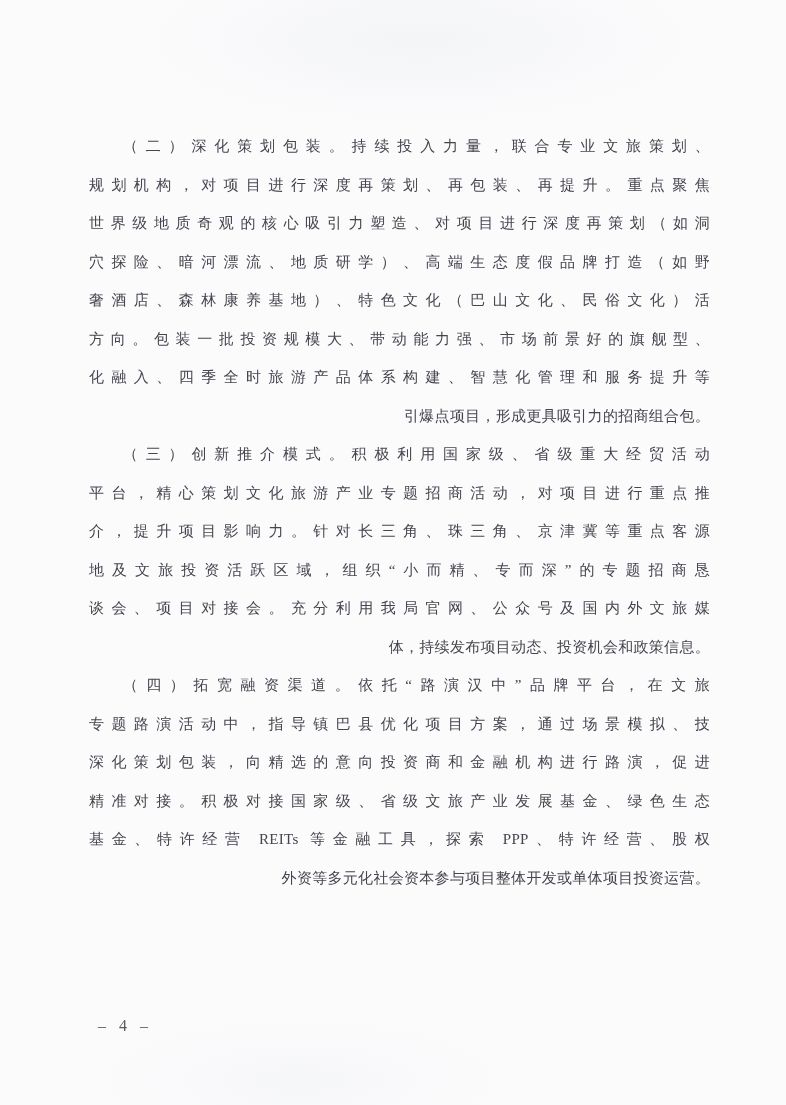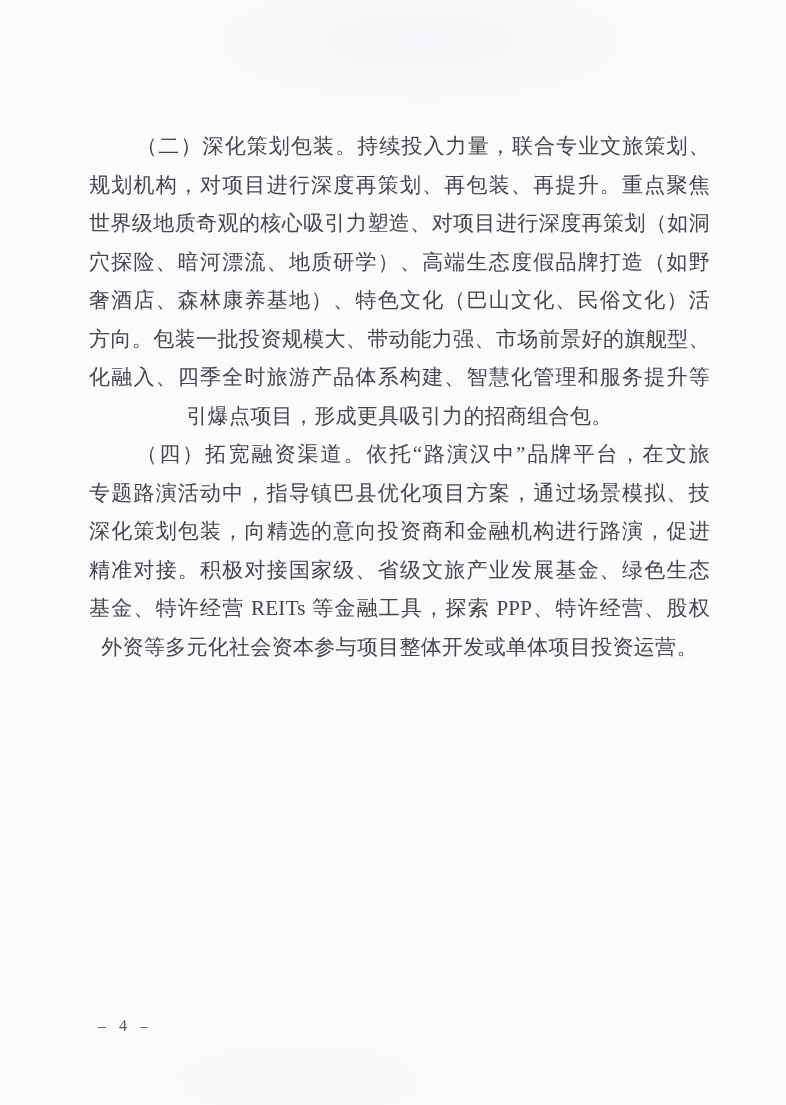--- a/index.html
+++ b/index.html
@@ -22,40 +22,40 @@
       radial-gradient(ellipse 400px 120px at 420px 40px, rgba(210,215,225,0.18), rgba(0,0,0,0) 70%),
       radial-gradient(ellipse 300px 90px at 300px 1080px, rgba(210,215,225,0.12), rgba(0,0,0,0) 70%),
       #fbfbfc;
   }
   .doc-body {
     position: absolute;
     left: 89px;
     top: 127px;
     width: 621px;
     color: #45454f;
-    font-size: 21px;
+    font-size: 15px;
     letter-spacing: 0.3px;
   }
   .para {
     margin: 0;
   }
   .tline {
     height: 38.5px;
     line-height: 38.5px;
     white-space: nowrap;
     text-align: justify;
     text-align-last: justify;
     text-justify: inter-character;
     overflow: visible;
   }
   .tline.first {
     text-indent: 2.25em;
   }
   .tline.last {
-    text-align: center;
+    text-align: right;
     text-align-last: auto;
   }
   .page-number {
     position: absolute;
     left: 98px;
     top: 1016px;
     font-size: 16px;
     color: #585862;
     letter-spacing: 3px;
     word-spacing: 3px;
@@ -73,20 +73,28 @@
       <div class="tline first">（二）深化策划包装。持续投入力量，联合专业文旅策划、</div>
       <div class="tline">规划机构，对项目进行深度再策划、再包装、再提升。重点聚焦</div>
       <div class="tline">世界级地质奇观的核心吸引力塑造、对项目进行深度再策划（如洞</div>
       <div class="tline">穴探险、暗河漂流、地质研学）、高端生态度假品牌打造（如野</div>
       <div class="tline">奢酒店、森林康养基地）、特色文化（巴山文化、民俗文化）活</div>
       <div class="tline">方向。包装一批投资规模大、带动能力强、市场前景好的旗舰型、</div>
       <div class="tline">化融入、四季全时旅游产品体系构建、智慧化管理和服务提升等</div>
       <div class="tline last">引爆点项目，形成更具吸引力的招商组合包。</div>
     </div>
 
+    <div class="para">
+      <div class="tline first">（三）创新推介模式。积极利用国家级、省级重大经贸活动</div>
+      <div class="tline">平台，精心策划文化旅游产业专题招商活动，对项目进行重点推</div>
+      <div class="tline">介，提升项目影响力。针对长三角、珠三角、京津冀等重点客源</div>
+      <div class="tline">地及文旅投资活跃区域，组织“小而精、专而深”的专题招商恳</div>
+      <div class="tline">谈会、项目对接会。充分利用我局官网、公众号及国内外文旅媒</div>
+      <div class="tline last">体，持续发布项目动态、投资机会和政策信息。</div>
+    </div>
 
     <div class="para">
       <div class="tline first">（四）拓宽融资渠道。依托“路演汉中”品牌平台，在文旅</div>
       <div class="tline">专题路演活动中，指导镇巴县优化项目方案，通过场景模拟、技</div>
       <div class="tline">深化策划包装，向精选的意向投资商和金融机构进行路演，促进</div>
       <div class="tline">精准对接。积极对接国家级、省级文旅产业发展基金、绿色生态</div>
       <div class="tline">基金、特许经营 REITs 等金融工具，探索 PPP、特许经营、股权</div>
       <div class="tline last">外资等多元化社会资本参与项目整体开发或单体项目投资运营。</div>
     </div>
 

